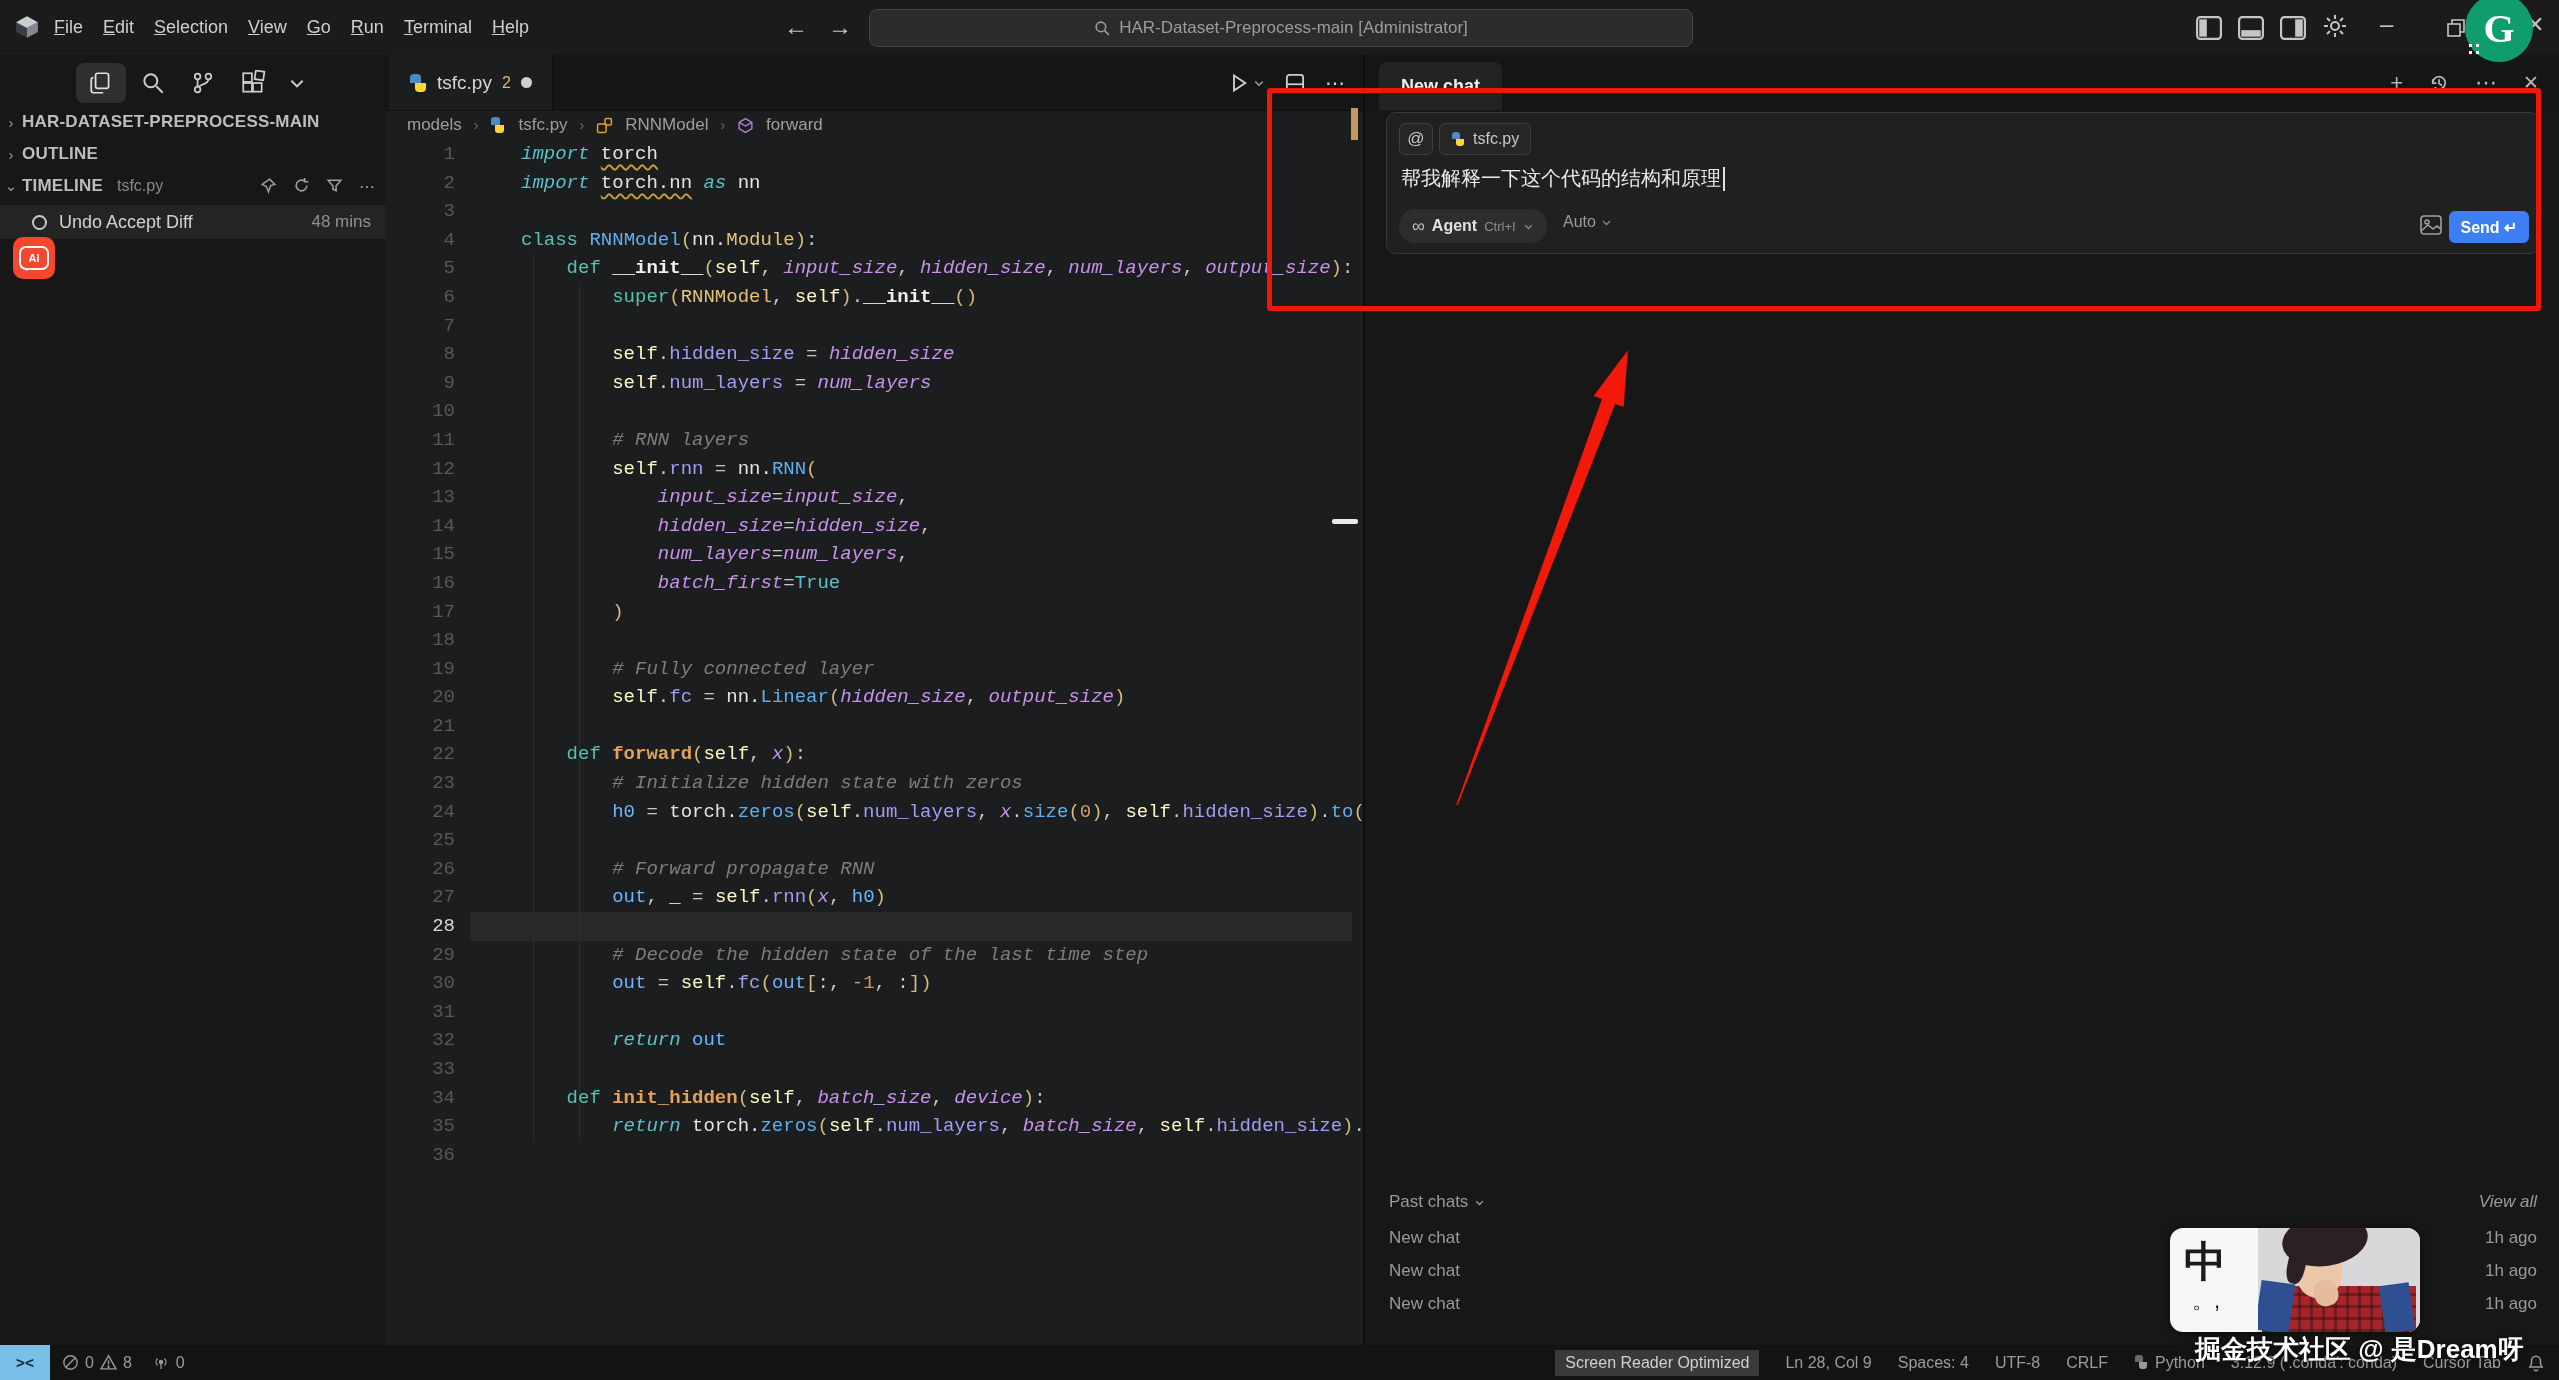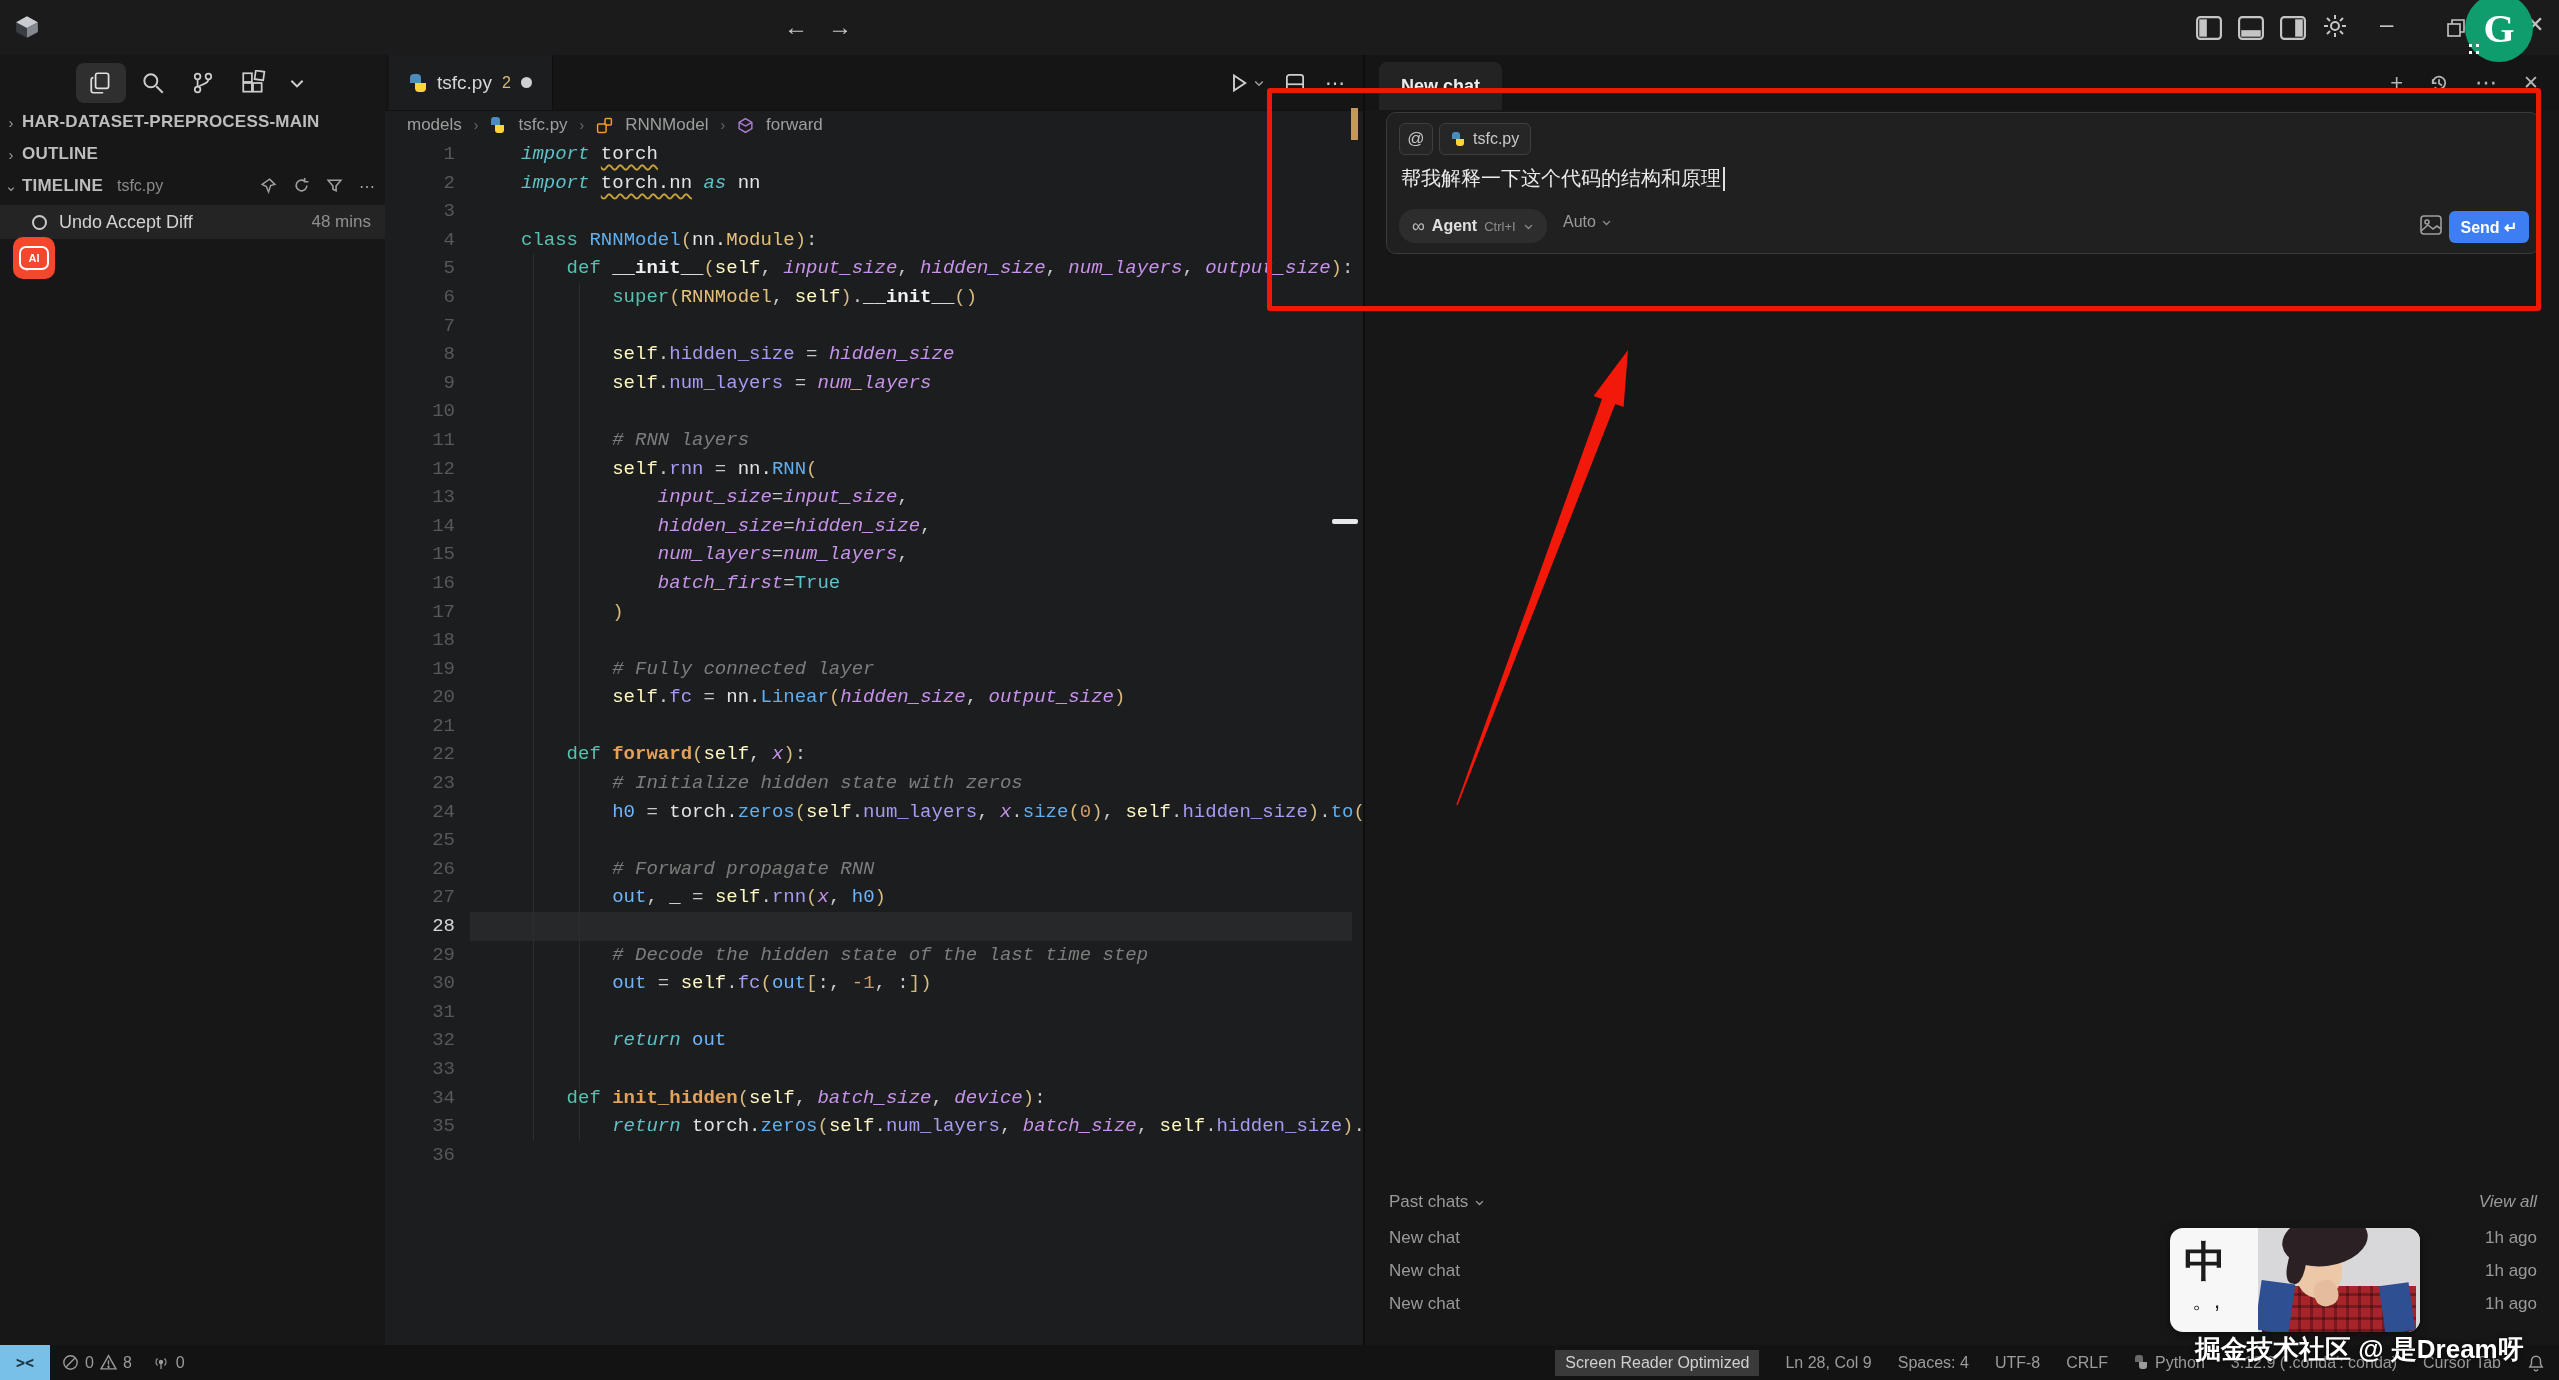--- a/index.html
+++ b/index.html
@@ -142,22 +142,39 @@
 </style>
 </head>
 <body>
 
 <div id="titlebar" class="abs">
   <svg id="app-logo" class="abs" viewBox="0 0 24 24">
     <polygon points="12,2 22,7.5 22,16.5 12,22 2,16.5 2,7.5" fill="#3a3d42"></polygon>
     <polygon points="12,2 22,7.5 12,13 2,7.5" fill="#c9ccd1"></polygon>
     <polygon points="12,13 22,7.5 22,16.5 12,22" fill="#85898f"></polygon>
   </svg>
+  <div id="menubar" class="abs">
+      <span class="menu-item">File</span>
+      <span class="menu-item">Edit</span>
+      <span class="menu-item">Selection</span>
+      <span class="menu-item">View</span>
+      <span class="menu-item">Go</span>
+      <span class="menu-item">Run</span>
+      <span class="menu-item">Terminal</span>
+      <span class="menu-item">Help</span>
+    </div>
   <div id="nav-back" class="abs">←</div>
   <div id="nav-fwd" class="abs">→</div>
+  <div id="searchbox" class="abs">
+    <svg width="17" height="17" viewBox="0 0 16 16">
+        <circle cx="6.5" cy="6.5" r="4.5" fill="none" stroke="#9c9c9c" stroke-width="1.5"></circle>
+        <line x1="10" y1="10" x2="14" y2="14" stroke="#9c9c9c" stroke-width="1.5"></line>
+      </svg>
+    <span>HAR-Dataset-Preprocess-main [Administrator]</span>
+  </div>
   <svg class="abs tb-icon" style="left:2196px" viewBox="0 0 24 22">
       <rect x="1" y="1" width="22" height="20" rx="3" fill="none" stroke="#c5c5c5" stroke-width="2"></rect>
       <rect x="3" y="3" width="7" height="16" fill="#c5c5c5"></rect>
     </svg>
   <svg class="abs tb-icon" style="left:2238px" viewBox="0 0 24 22">
       <rect x="1" y="1" width="22" height="20" rx="3" fill="none" stroke="#c5c5c5" stroke-width="2"></rect>
       <rect x="3" y="13" width="18" height="6" fill="#c5c5c5"></rect>
     </svg>
   <svg class="abs tb-icon" style="left:2280px" viewBox="0 0 24 22">
       <rect x="1" y="1" width="22" height="20" rx="3" fill="none" stroke="#c5c5c5" stroke-width="2"></rect>

